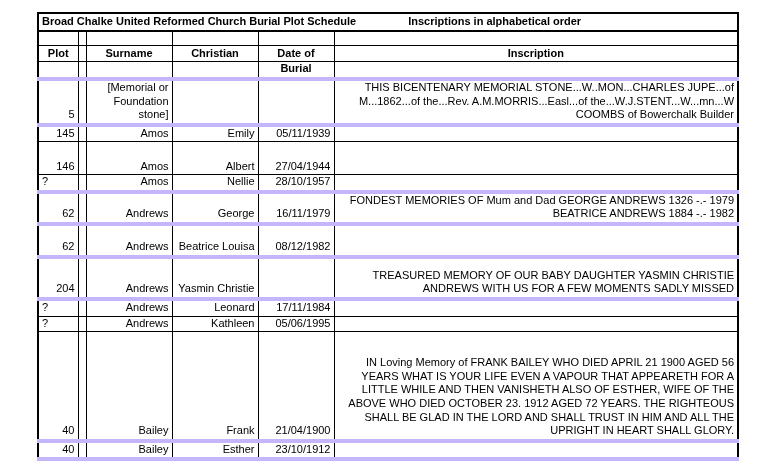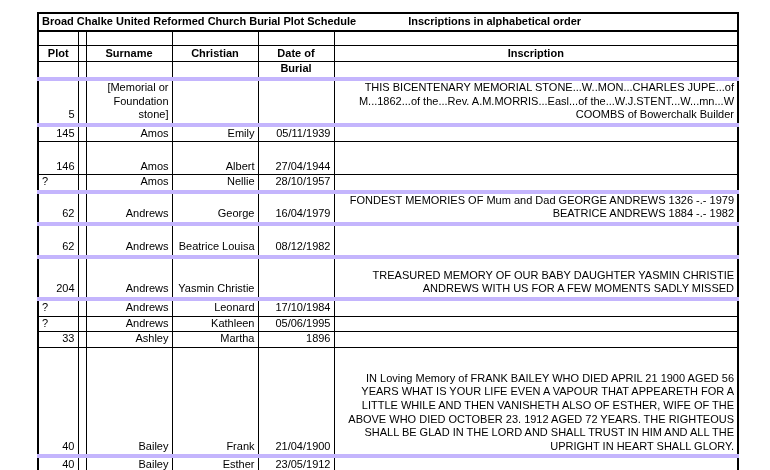--- a/index.html
+++ b/index.html
@@ -126,21 +126,21 @@
         <td class="txt">Amos</td>
         <td class="txt">Nellie</td>
         <td class="txt">28/10/1957</td>
         <td class="txt"></td>
       </tr>
       <tr class="tb" style="height:30px">
         <td class="num">62</td>
         <td class="c-narrow"></td>
         <td class="txt">Andrews</td>
         <td class="txt">George</td>
-        <td class="txt">16/04/1979</td>
+        <td class="txt">16/11/1979</td>
         <td class="txt">FONDEST MEMORIES OF Mum and Dad GEORGE ANDREWS 1326 -.- 1979 BEATRICE ANDREWS 1884 -.- 1982</td>
       </tr>
       <tr class="tb" style="height:33px">
         <td class="num">62</td>
         <td class="c-narrow"></td>
         <td class="txt">Andrews</td>
         <td class="txt">Beatrice Louisa</td>
         <td class="txt">08/12/1982</td>
         <td class="txt"></td>
       </tr>
@@ -150,50 +150,42 @@
         <td class="txt">Andrews</td>
         <td class="txt">Yasmin Christie</td>
         <td class="txt"></td>
         <td class="txt">TREASURED MEMORY OF OUR BABY DAUGHTER YASMIN CHRISTIE ANDREWS WITH US FOR A FEW MOMENTS SADLY MISSED</td>
       </tr>
       <tr style="height:15px">
         <td class="qm">?</td>
         <td class="c-narrow"></td>
         <td class="txt">Andrews</td>
         <td class="txt">Leonard</td>
-        <td class="txt">17/10/1984</td>
+        <td class="txt">17/11/1984</td>
         <td class="txt"></td>
       </tr>
       <tr style="height:15px">
         <td class="qm">?</td>
         <td class="c-narrow"></td>
         <td class="txt">Andrews</td>
         <td class="txt">Kathleen</td>
         <td class="txt">05/06/1995</td>
-        <td class="txt"></td>
-      </tr>
-      <tr style="height:15px">
-        <td class="num">33</td>
-        <td class="c-narrow"></td>
-        <td class="txt">Ashley</td>
-        <td class="txt">Martha</td>
-        <td class="txt">1896</td>
         <td class="txt"></td>
       </tr>
       <tr class="tb" style="height:109px">
         <td class="num">40</td>
         <td class="c-narrow"></td>
         <td class="txt">Bailey</td>
         <td class="txt">Frank</td>
         <td class="txt">21/04/1900</td>
         <td class="txt">IN Loving Memory of FRANK BAILEY WHO DIED APRIL 21 1900 AGED 56 YEARS WHAT IS YOUR LIFE EVEN A VAPOUR THAT APPEARETH FOR A LITTLE WHILE AND THEN VANISHETH ALSO OF ESTHER, WIFE OF THE ABOVE WHO DIED OCTOBER 23. 1912 AGED 72 YEARS. THE RIGHTEOUS SHALL BE GLAD IN THE LORD AND SHALL TRUST IN HIM AND ALL THE UPRIGHT IN HEART SHALL GLORY.</td>
       </tr>
       <tr class="tb" style="height:14px">
         <td class="num">40</td>
         <td class="c-narrow"></td>
         <td class="txt">Bailey</td>
         <td class="txt">Esther</td>
-        <td class="txt">23/05/1912</td>
+        <td class="txt">23/10/1912</td>
         <td class="txt"></td>
       </tr>
     </tbody>
   </table>
 </div>
 
 </body></html>

